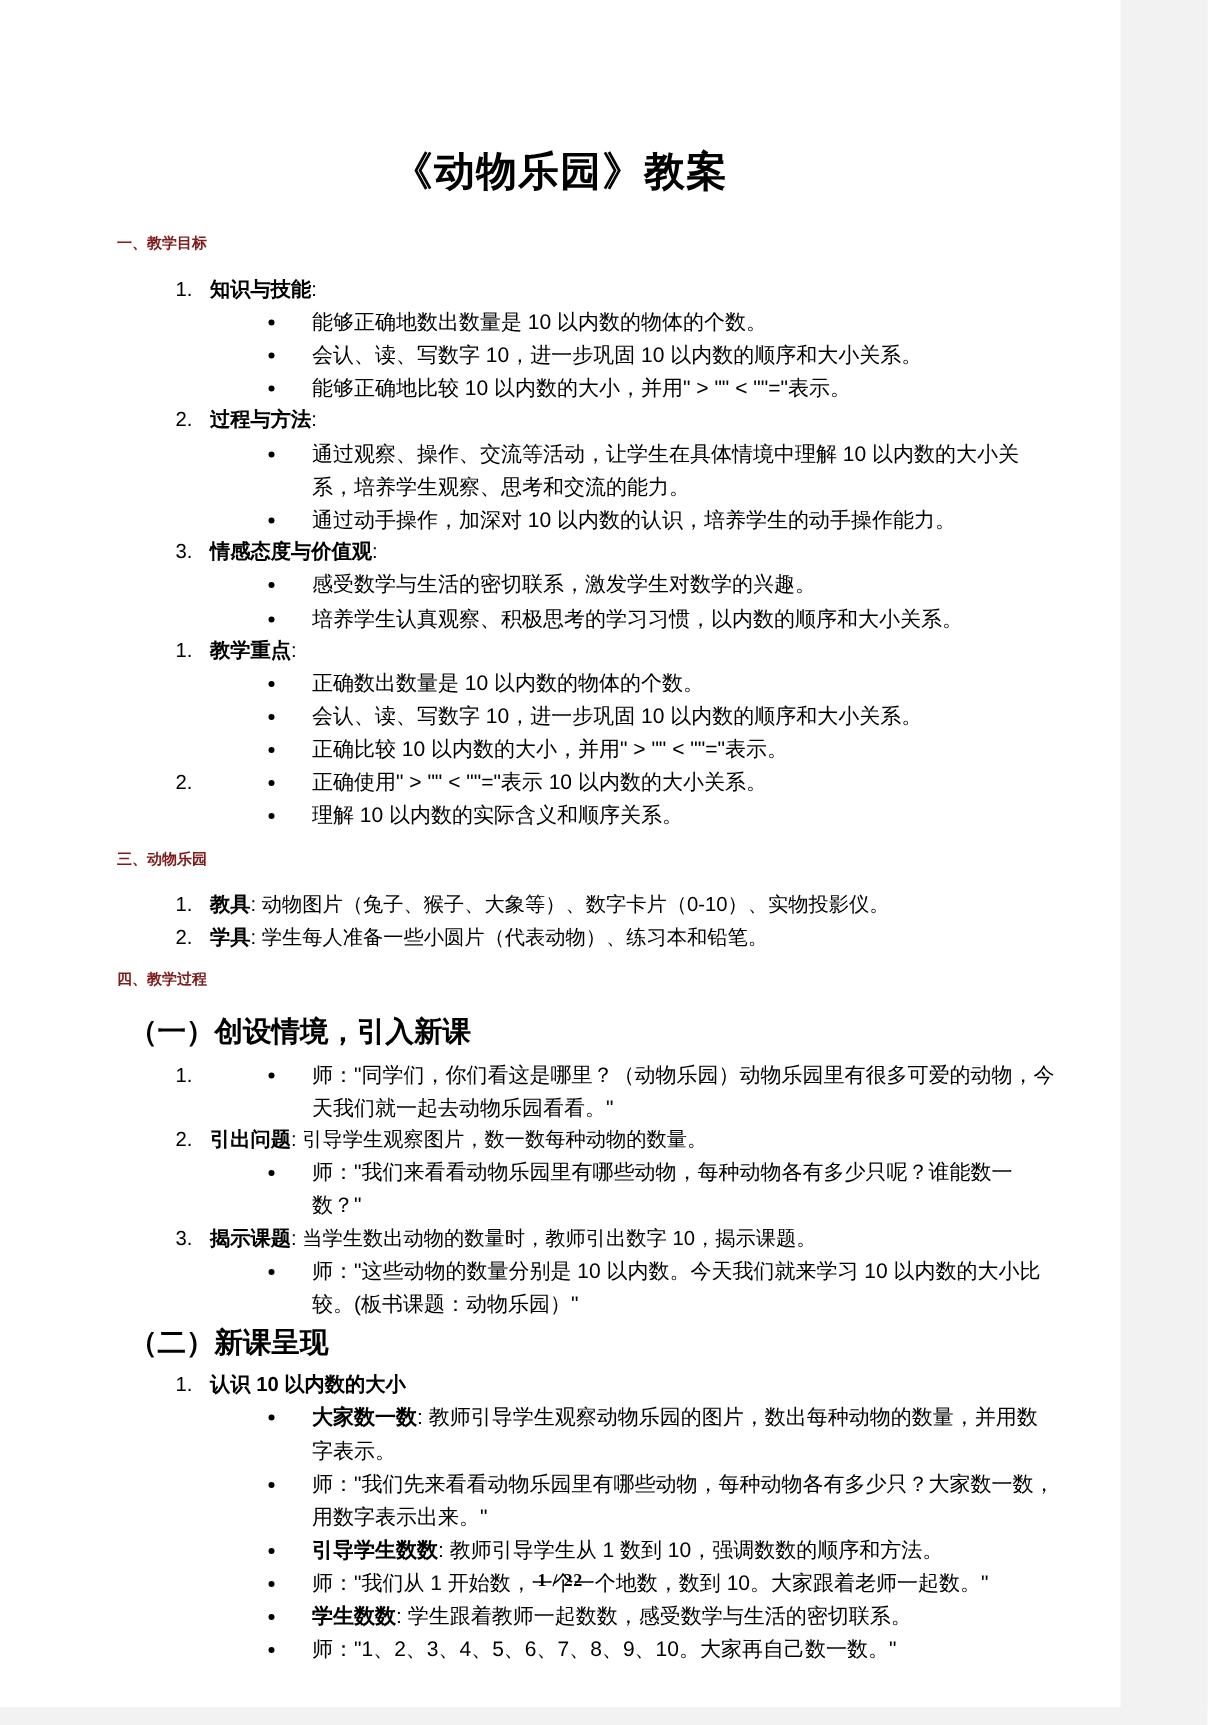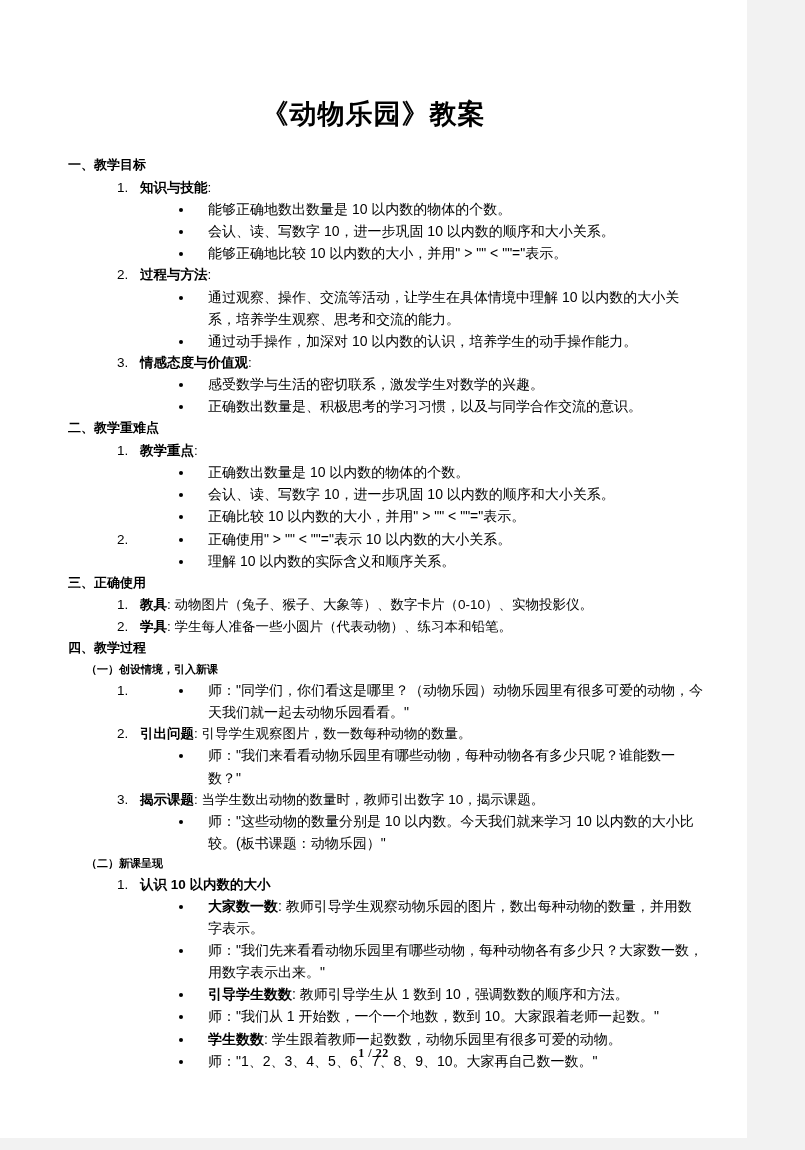--- a/index.html
+++ b/index.html
@@ -27,30 +27,30 @@
     text-align: center;
     font-size: 27px;
     font-weight: bold;
     letter-spacing: 1px;
     color: #000;
     margin: 0 0 22px 0;
     font-family: "Liberation Sans", "DejaVu Sans", sans-serif;
   }
   
   .h1 {
-    font-size: 13px;
-    font-weight: bold;
-    color: #000000;
-    margin: 0;
+    font-size: 10px;
+    font-weight: bold;
+    color: #7f1d1d;
+    margin: 10px;
     padding: 1px 0 1px 26px;
     line-height: 1.58;
   }
   
   .h2 {
-    font-size: 11px;
+    font-size: 19px;
     font-weight: bold;
     color: #000;
     margin: 0;
     padding: 1px 0 1px 44px;
     line-height: 1.58;
   }
   
   ol.lv2 {
     list-style: decimal;
     margin: 0;
@@ -122,42 +122,41 @@
             <div><span class="lead">过程与方法</span><span>:</span></div>
             <ul class="lv3">
               <li><span class="item-text">通过观察、操作、交流等活动，让学生在具体情境中理解 10 以内数的大小关系，培养学生观察、思考和交流的能力。</span></li>
               <li><span class="item-text">通过动手操作，加深对 10 以内数的认识，培养学生的动手操作能力。</span></li>
             </ul>
           </li>
           <li>
             <div><span class="lead">情感态度与价值观</span><span>:</span></div>
             <ul class="lv3">
               <li><span class="item-text">感受数学与生活的密切联系，激发学生对数学的兴趣。</span></li>
-              <li><span class="item-text">正确数出数量是、积极思考的学习习惯，以及与同学合作交流的意识。</span></li>
-            </ul>
-          </li>
-        </ol>
-        <div class="h1">二、教学重难点</div>
+              <li><span class="item-text">培养学生认真观察、积极思考的学习习惯，以内数的顺序和大小关系。</span></li>
+            </ul>
+          </li>
+        </ol>
         <ol class="lv2">
           <li>
             <div><span class="lead">教学重点</span><span>:</span></div>
             <ul class="lv3">
               <li><span class="item-text">正确数出数量是 10 以内数的物体的个数。</span></li>
               <li><span class="item-text">会认、读、写数字 10，进一步巩固 10 以内数的顺序和大小关系。</span></li>
               <li><span class="item-text">正确比较 10 以内数的大小，并用" &gt; "" &lt; ""="表示。</span></li>
             </ul>
           </li>
           <li>
             <ul class="lv3">
               <li><span class="item-text">正确使用" &gt; "" &lt; ""="表示 10 以内数的大小关系。</span></li>
               <li><span class="item-text">理解 10 以内数的实际含义和顺序关系。</span></li>
             </ul>
           </li>
         </ol>
-        <div class="h1">三、正确使用</div>
+        <div class="h1">三、动物乐园</div>
         <ol class="lv2">
           <li>
             <div><span class="lead">教具</span><span>:</span><span> 动物图片（兔子、猴子、大象等）、数字卡片（0-10）、实物投影仪。</span></div>
           </li>
           <li>
             <div><span class="lead">学具</span><span>:</span><span> 学生每人准备一些小圆片（代表动物）、练习本和铅笔。</span></div>
           </li>
         </ol>
         <div class="h1">四、教学过程</div>
         <div class="h2">（一）创设情境，引入新课</div>
@@ -182,21 +181,21 @@
         </ol>
         <div class="h2">（二）新课呈现</div>
         <ol class="lv2">
           <li>
             <div><span class="lead">认识 10 以内数的大小</span></div>
             <ul class="lv3">
               <li><span class="lead">大家数一数</span><span>:</span><span class="item-text"> 教师引导学生观察动物乐园的图片，数出每种动物的数量，并用数字表示。</span></li>
               <li><span class="item-text">师："我们先来看看动物乐园里有哪些动物，每种动物各有多少只？大家数一数，用数字表示出来。"</span></li>
               <li><span class="lead">引导学生数数</span><span>:</span><span class="item-text"> 教师引导学生从 1 数到 10，强调数数的顺序和方法。</span></li>
               <li><span class="item-text">师："我们从 1 开始数，一个一个地数，数到 10。大家跟着老师一起数。"</span></li>
-              <li><span class="lead">学生数数</span><span>:</span><span class="item-text"> 学生跟着教师一起数数，动物乐园里有很多可爱的动物。</span></li>
+              <li><span class="lead">学生数数</span><span>:</span><span class="item-text"> 学生跟着教师一起数数，感受数学与生活的密切联系。</span></li>
               <li><span class="item-text">师："1、2、3、4、5、6、7、8、9、10。大家再自己数一数。"</span></li>
             </ul>
           </li>
         </ol>
       </div>
 
   </div>
   <div class="pagefoot">1 / 22</div>
 </div>
 

